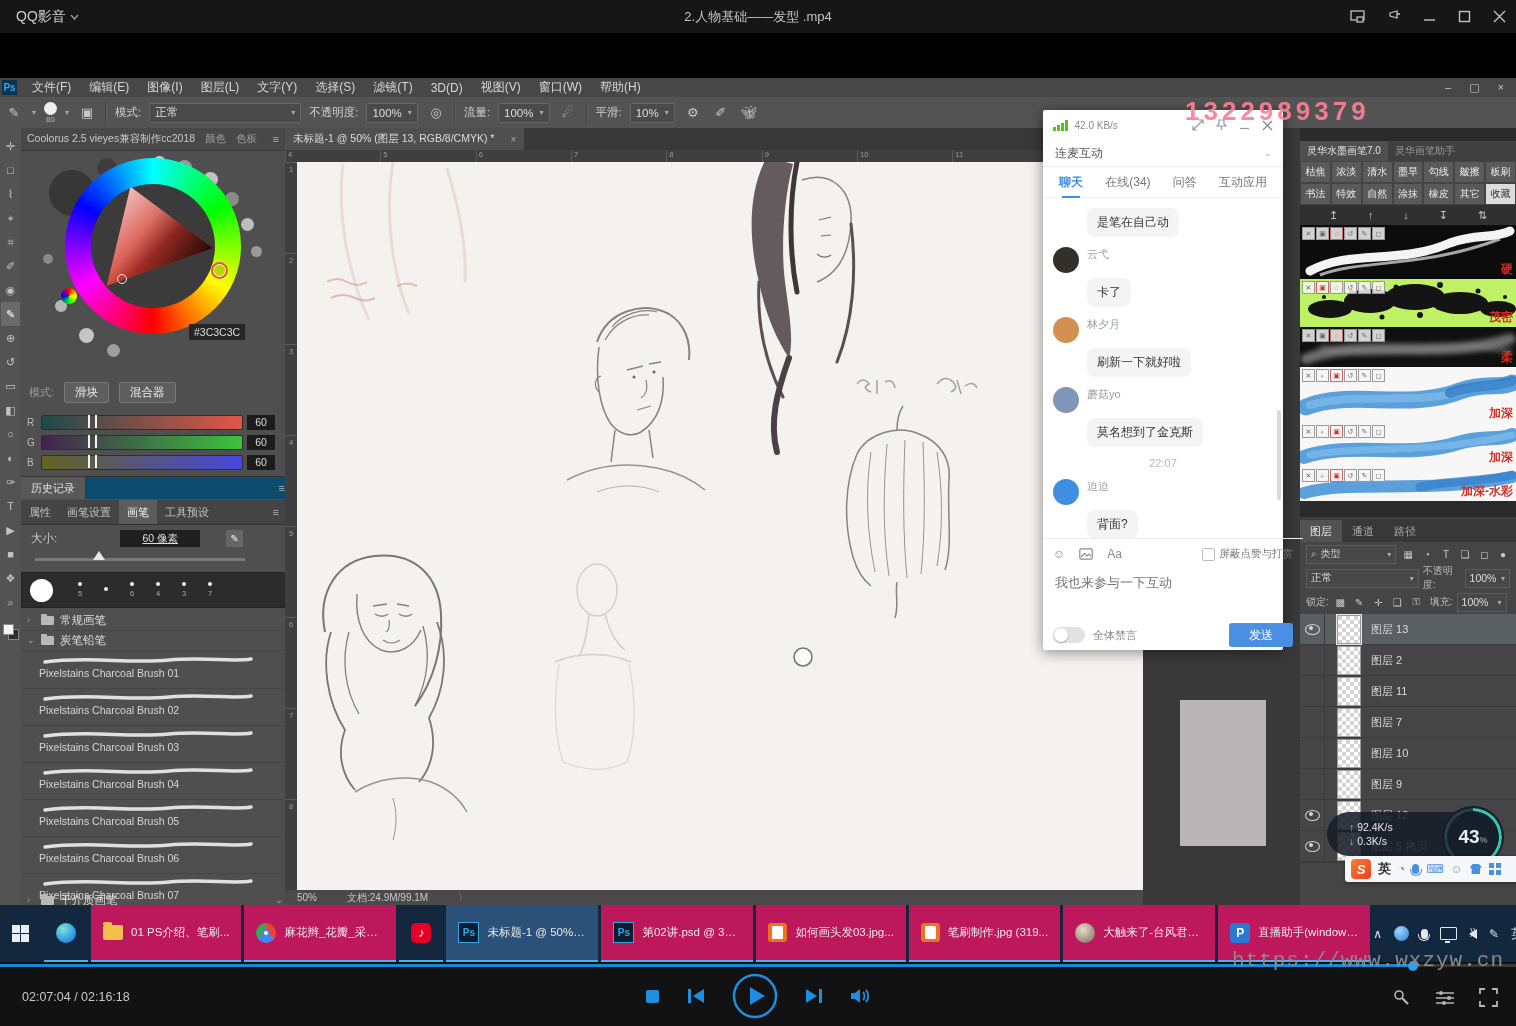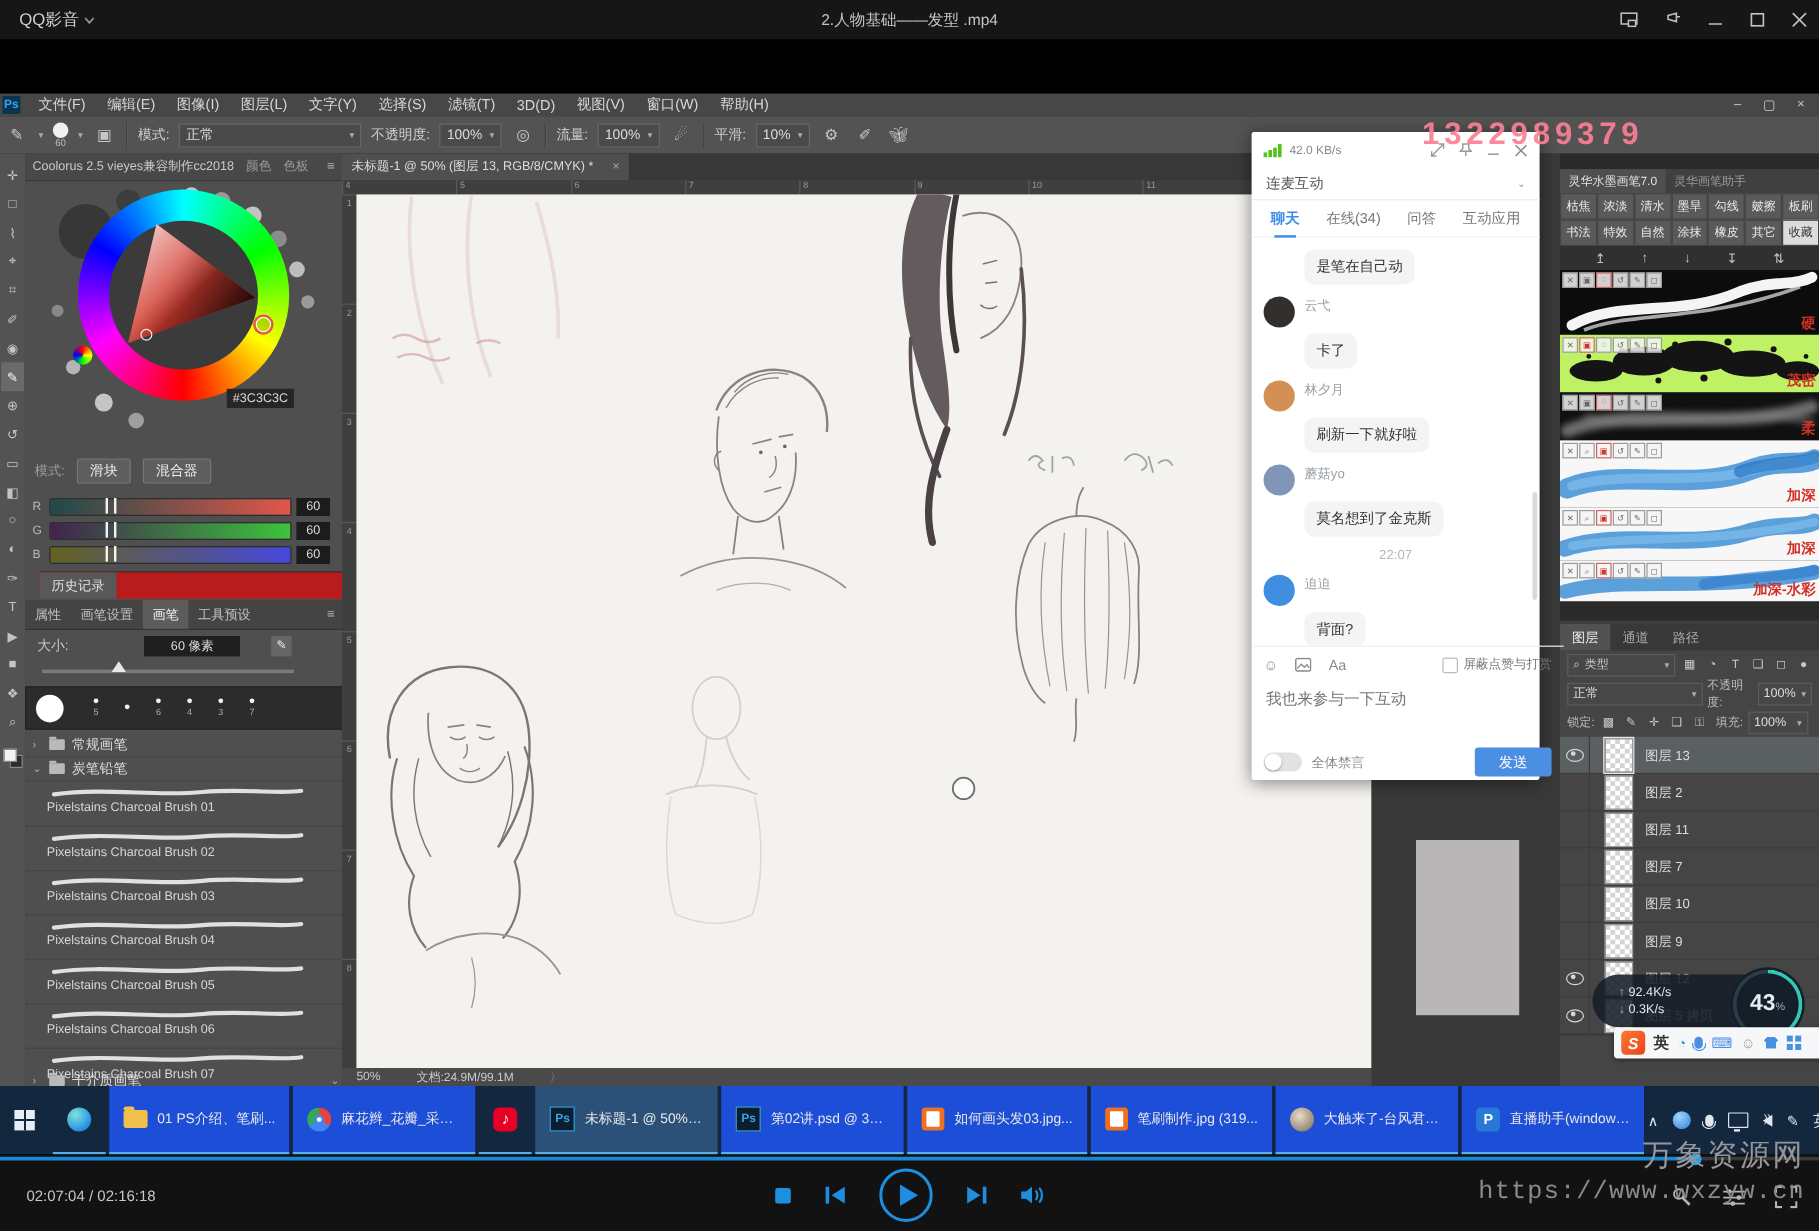--- a/index.html
+++ b/index.html
@@ -52,27 +52,27 @@
   .hex-chip{position:absolute;left:168px;top:196px;background:#262626;color:#dcdcdc;font-size:10.5px;padding:2px 5px;}
   .mode-row{position:absolute;left:0;top:252px;width:264px;height:24px;display:flex;align-items:center;gap:10px;padding-left:8px;font-size:11px;color:#9d9d9d;}
   .mode-btn{background:#5e5e5e;border:1px solid #777;border-radius:2px;color:#ececec;font-size:11.5px;padding:2px 10px;}
   .sliders{position:absolute;left:0;top:284px;width:264px;}
   .srow{display:flex;align-items:center;height:20px;gap:4px;padding-left:6px;}
   .sch{width:10px;color:#bbb;font-size:10px;}
   .strack{position:relative;width:200px;height:13px;border:1px solid #2e2e2e;border-radius:2px;}
   .sthumb{position:absolute;left:23%;top:-1px;width:5px;height:13px;border-left:2px solid #f2f2f2;border-right:2px solid #f2f2f2;}
   .sval{width:28px;height:15px;background:#1c1c1c;color:#ddd;font-size:10.5px;display:flex;align-items:center;justify-content:center;}
 
-  .hist-head{position:absolute;left:12px;top:348px;width:264px;height:22px;background:#b91c1c;border-top:1px solid #333;display:flex;align-items:center;}
+  .hist-head{position:absolute;left:0;top:348px;width:264px;height:22px;background:#0c4a6e;border-top:1px solid #333;display:flex;align-items:center;}
   .tabchip{background:#585858;height:100%;display:flex;align-items:center;padding:0 10px;font-size:11px;color:#e0e0e0;}
   .ptabs{position:absolute;left:0;top:372px;width:264px;height:24px;background:#444;border-bottom:1px solid #333;display:flex;align-items:stretch;font-size:11px;color:#c0c0c0;}
   .ptab{display:flex;align-items:center;padding:0 8px;}
   .ptab.sel{background:#5c5c5c;color:#f0f0f0;}
   .size-row{position:absolute;left:0;top:402px;width:264px;display:flex;align-items:center;gap:8px;padding-left:10px;font-size:11.5px;color:#c8c8c8;}
-  .size-box{width:80px;height:17px;background:#1f1f1f;color:#ddd;font-size:10.5px;display:flex;align-items:center;justify-content:center;margin-left:55px;}
+  .size-box{width:80px;height:17px;background:#1f1f1f;color:#ddd;font-size:10.5px;display:flex;align-items:center;justify-content:center;margin-left:55px;text-decoration:underline;}
   .pen-ico{width:17px;height:17px;background:#666;color:#eee;font-size:10px;display:flex;align-items:center;justify-content:center;margin-left:18px;}
   .size-slider{position:absolute;left:14px;top:430px;width:210px;height:3px;background:#7a7a7a;}
   .size-thumb{position:absolute;left:58px;top:-7px;width:0;height:0;border-left:6px solid transparent;border-right:6px solid transparent;border-bottom:9px solid #e8e8e8;}
   .dotstrip{position:absolute;left:0;top:444px;width:264px;height:34px;background:#2c2c2c;border:1px solid #222;display:flex;align-items:center;}
   .bigdot{width:23px;height:23px;border-radius:50%;background:#fff;margin:0 14px 0 8px;}
   .sdot{display:flex;flex-direction:column;align-items:center;width:26px;}
   .sdot i{border-radius:50%;background:#f2f2f2;display:block;}
   .sdot span{font-size:7.5px;color:#aaa;margin-top:3px;}
   .foldrow{position:absolute;left:0;width:264px;height:20px;display:flex;align-items:center;gap:6px;padding-left:6px;font-size:11.5px;color:#dcdcdc;border-bottom:1px solid #464646;}
   .fcaret{color:#aaa;font-size:9px;width:8px;}
@@ -188,21 +188,21 @@
   .ic-grid{width:12px;height:12px;display:inline-block;background:
     linear-gradient(#4a90e2,#4a90e2) 0 0/5px 5px no-repeat,
     linear-gradient(#4a90e2,#4a90e2) 7px 0/5px 5px no-repeat,
     linear-gradient(#4a90e2,#4a90e2) 0 7px/5px 5px no-repeat,
     linear-gradient(#4a90e2,#4a90e2) 7px 7px/5px 5px no-repeat;}
   .ic-shirt{width:12px;height:10px;display:inline-block;background:#4a90e2;clip-path:polygon(25% 0,75% 0,100% 30%,85% 45%,85% 100%,15% 100%,15% 45%,0 30%);}
 
   
   .taskbar{left:0;top:905px;width:1516px;height:57px;background:#13273f;z-index:30;display:flex;align-items:stretch;}
   .tb-items{display:flex;align-items:stretch;}
-  .tb-item{display:flex;align-items:center;gap:8px;padding:0 12px;max-width:128px;border-bottom:2.5px solid #58aee8;background:#1d4ed8;margin-right:3px;position:relative;}
+  .tb-item{display:flex;align-items:center;gap:8px;padding:0 12px;max-width:128px;border-bottom:2.5px solid #58aee8;background:#be185d;margin-right:3px;position:relative;}
   .tb-item.iconOnly{max-width:46px;background:transparent;}
   .tb-item.active{background:#2c5179;}
   .tb-item:first-child{border-bottom:none;background:transparent;}
   .tb-label{color:#e8e8e8;font-size:11.5px;}
   .tbi{flex:0 0 auto;width:22px;height:22px;display:flex;align-items:center;justify-content:center;}
   .tbi[data-icon="win"]{background:linear-gradient(to right,transparent 45%,#13273f 45%,#13273f 55%,transparent 55%),linear-gradient(to bottom,transparent 45%,#13273f 45%,#13273f 55%,transparent 55%),#e9eef4;width:17px;height:17px;}
   .tbi[data-icon="edge"]{border-radius:50%;background:radial-gradient(circle at 35% 30%,#7fe3d0,#35a3e8 55%,#1b67c0);width:20px;height:20px;}
   .tbi[data-icon="folder"]{background:#f0c04a;border-radius:2px;width:20px;height:15px;position:relative;}
   .tbi[data-icon="folder"]:before{content:"";position:absolute;left:0;top:-3px;width:9px;height:3px;background:#f0c04a;border-radius:2px 2px 0 0;}
   .tbi[data-icon="chrome"]{border-radius:50%;width:20px;height:20px;background:conic-gradient(#ea4335 0 33%,#4285f4 0 66%,#34a853 0),radial-gradient(circle,#fbbc05 0 30%,transparent 31%);background-blend-mode:normal;position:relative;}
@@ -1289,17 +1289,16 @@
           <circle cx="14" cy="8" r="2" fill="#b5b5b5"></circle>
           <circle cx="9" cy="13" r="2" fill="#b5b5b5"></circle>
         </svg>
       <svg width="19" height="19" viewBox="0 0 19 19">
           <path d="M1,6 L1,1 L6,1 M13,1 L18,1 L18,6 M18,13 L18,18 L13,18 M6,18 L1,18 L1,13" fill="none" stroke="#b5b5b5" stroke-width="1.8"></path>
         </svg>
     </div>
   </div>
 
   <div class="wm">
-    <div class="wm1">万象资源网</div>
     <div class="wm2">https://www.wxzyw.cn</div>
   </div>
 
 </div>
 
 </body></html>

